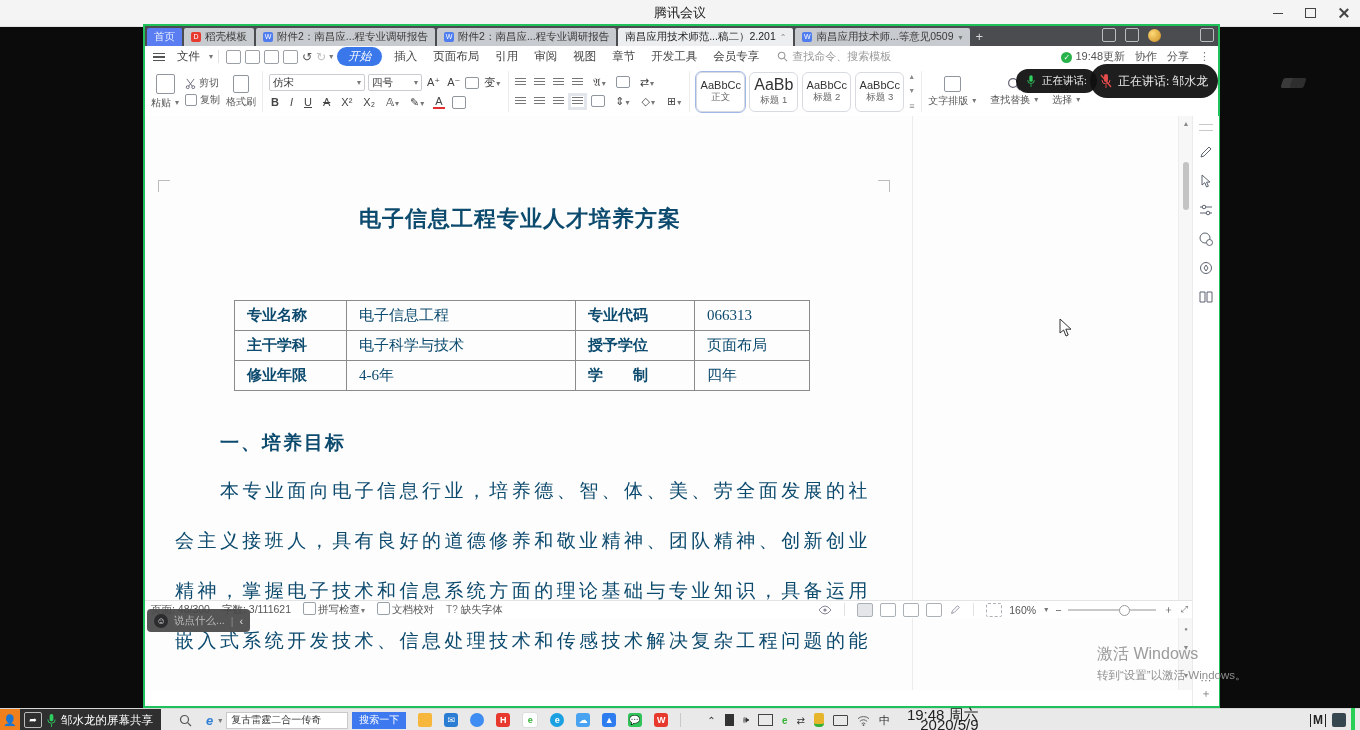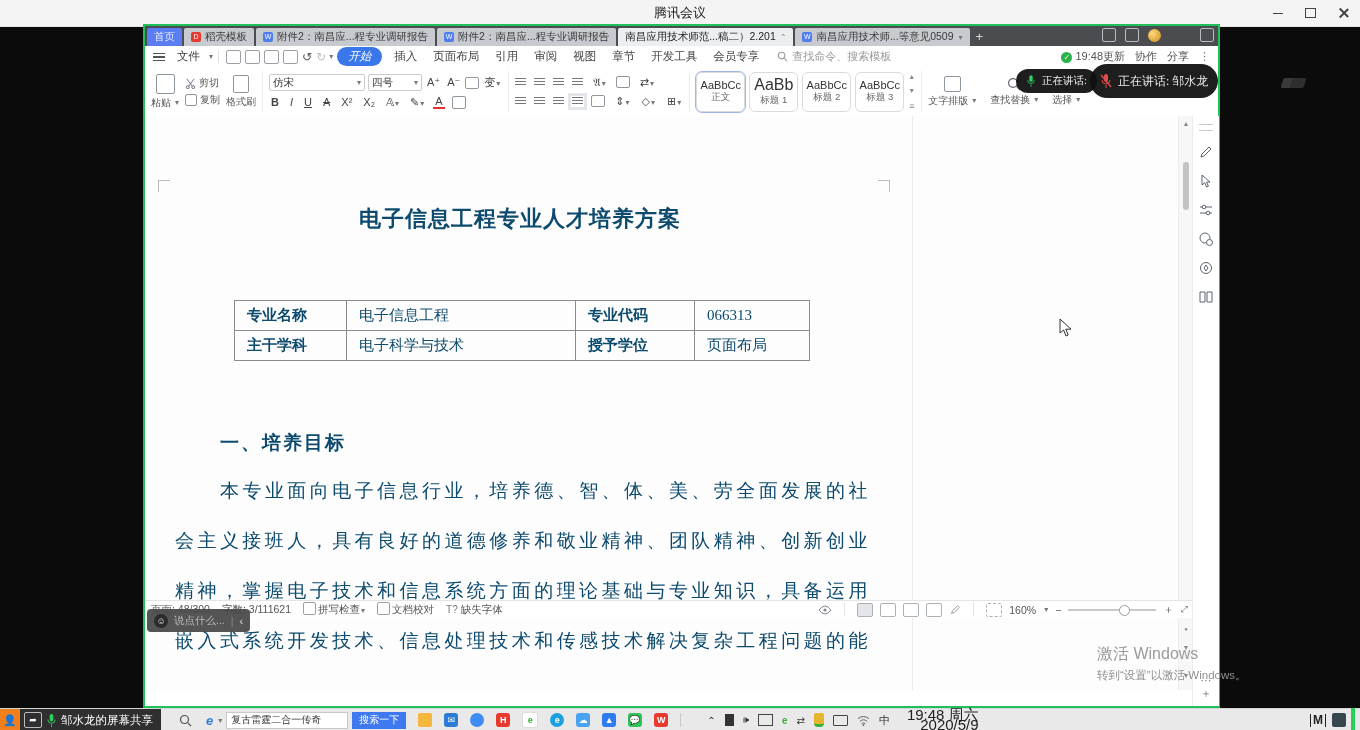--- a/index.html
+++ b/index.html
@@ -350,20 +350,26 @@
           <td class="val" style="width:210px">电子信息工程</td>
           <td class="lbl" style="width:100px">专业代码</td>
           <td class="val" style="width:96px">066313</td>
         </tr>
         <tr>
           <td class="lbl">主干学科</td>
           <td class="val">电子科学与技术</td>
           <td class="lbl">授予学位</td>
           <td class="val">页面布局</td>
         </tr>
+        <tr>
+          <td class="lbl">修业年限</td>
+          <td class="val">4-6年</td>
+          <td class="lbl">学　　制</td>
+          <td class="val">四年</td>
+        </tr>
       </tbody>
         </table>
       <div class="h1">一、培养目标</div>
       <div class="pline" style="top:362px;padding-left:45px;width:648px">本专业面向电子信息行业，培养德、智、体、美、劳全面发展的社</div>
       <div class="pline" style="top:412px">会主义接班人，具有良好的道德修养和敬业精神、团队精神、创新创业</div>
       <div class="pline" style="top:462px">精神，掌握电子技术和信息系统方面的理论基础与专业知识，具备运用</div>
       <div class="pline" style="top:512px">嵌入式系统开发技术、信息处理技术和传感技术解决复杂工程问题的能</div>
     </div>
 
     <div class="abs vscroll">

